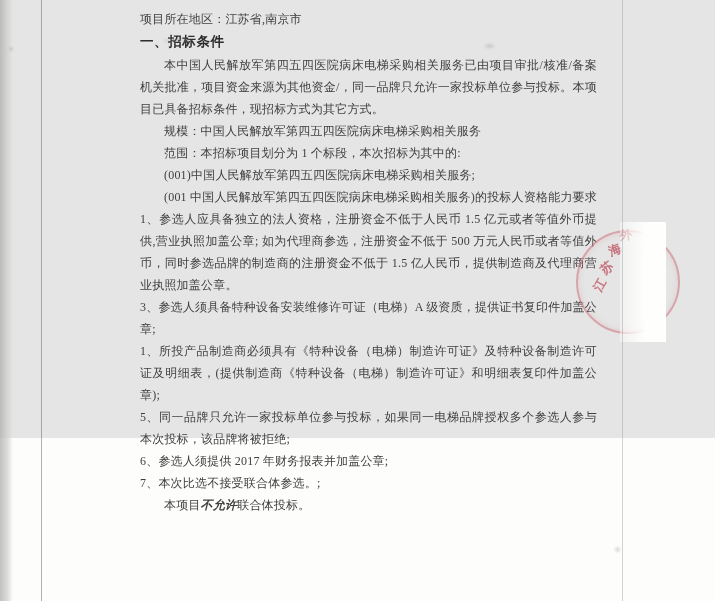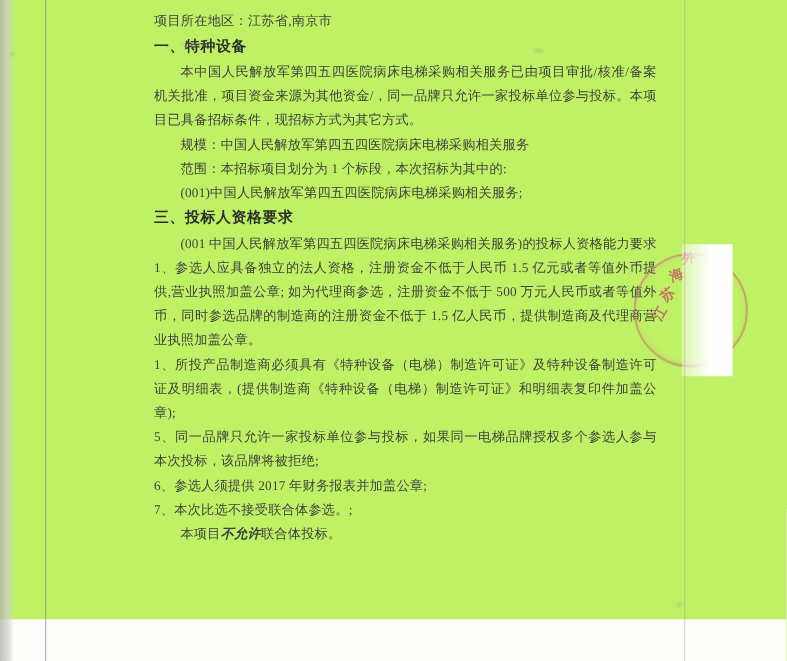--- a/index.html
+++ b/index.html
@@ -3,21 +3,21 @@
 <meta charset="utf-8">
 <style>
   html,body{margin:0;padding:0;}
   body{
     width:715px;height:601px;
     background:#fdfdfc;
     overflow:hidden;
     font-family:"Liberation Serif","DejaVu Serif",serif;
     position:relative;
   }
-  .canvas{position:absolute;inset:0;width:715px;height:563px;background:#bef264;}
+  .canvas{position:absolute;inset:0;width:715px;height:438px;background:#e5e5e5;}
 
   
   .left-band{
     position:absolute;left:0;top:0;width:13px;height:601px;
     background:linear-gradient(90deg,#aeaeac 0%,#cfcfcd 55%,rgba(242,242,240,0) 100%);
     opacity:.75;
   }
   .fold-line{
     position:absolute;left:41px;top:0;width:1px;height:601px;
     background:rgba(118,126,123,.6);
@@ -76,29 +76,29 @@
 
 <div class="canvas">
 
   <div class="left-band"></div>
   <div class="fold-line"></div>
 
   <div class="content">
 
     <p>项目所在地区：江苏省,南京市</p>
 
-    <h3>一、特种设备</h3>
+    <h3>一、招标条件</h3>
     <p class="indent">本中国人民解放军第四五四医院病床电梯采购相关服务已由项目审批/核准/备案机关批准，项目资金来源为其他资金/，同一品牌只允许一家投标单位参与投标。本项目已具备招标条件，现招标方式为其它方式。</p>
 
     <p class="indent">规模：中国人民解放军第四五四医院病床电梯采购相关服务</p>
     <p class="indent">范围：本招标项目划分为 1 个标段，本次招标为其中的:</p>
     <p class="indent">(001)中国人民解放军第四五四医院病床电梯采购相关服务;</p>
 
-    <h3>三、投标人资格要求</h3>
     <p class="indent">(001 中国人民解放军第四五四医院病床电梯采购相关服务)的投标人资格能力要求　1、参选人应具备独立的法人资格，注册资金不低于人民币 1.5 亿元或者等值外币提供,营业执照加盖公章; 如为代理商参选，注册资金不低于 500 万元人民币或者等值外币，同时参选品牌的制造商的注册资金不低于 1.5 亿人民币，提供制造商及代理商营业执照加盖公章。</p>
+    <p>3、参选人须具备特种设备安装维修许可证（电梯）A 级资质，提供证书复印件加盖公章;</p>
     <p>1、所投产品制造商必须具有《特种设备（电梯）制造许可证》及特种设备制造许可证及明细表，(提供制造商《特种设备（电梯）制造许可证》和明细表复印件加盖公章);</p>
     <p>5、同一品牌只允许一家投标单位参与投标，如果同一电梯品牌授权多个参选人参与本次投标，该品牌将被拒绝;</p>
     <p>6、参选人须提供 2017 年财务报表并加盖公章;</p>
     <p>7、本次比选不接受联合体参选。;</p>
     <p class="indent"><span>本项目</span><em class="ital">不允许</em><span>联合体投标。</span></p>
 
   </div>
 
   <div class="stamp-wrap">
     <div class="stamp-circle"></div>

